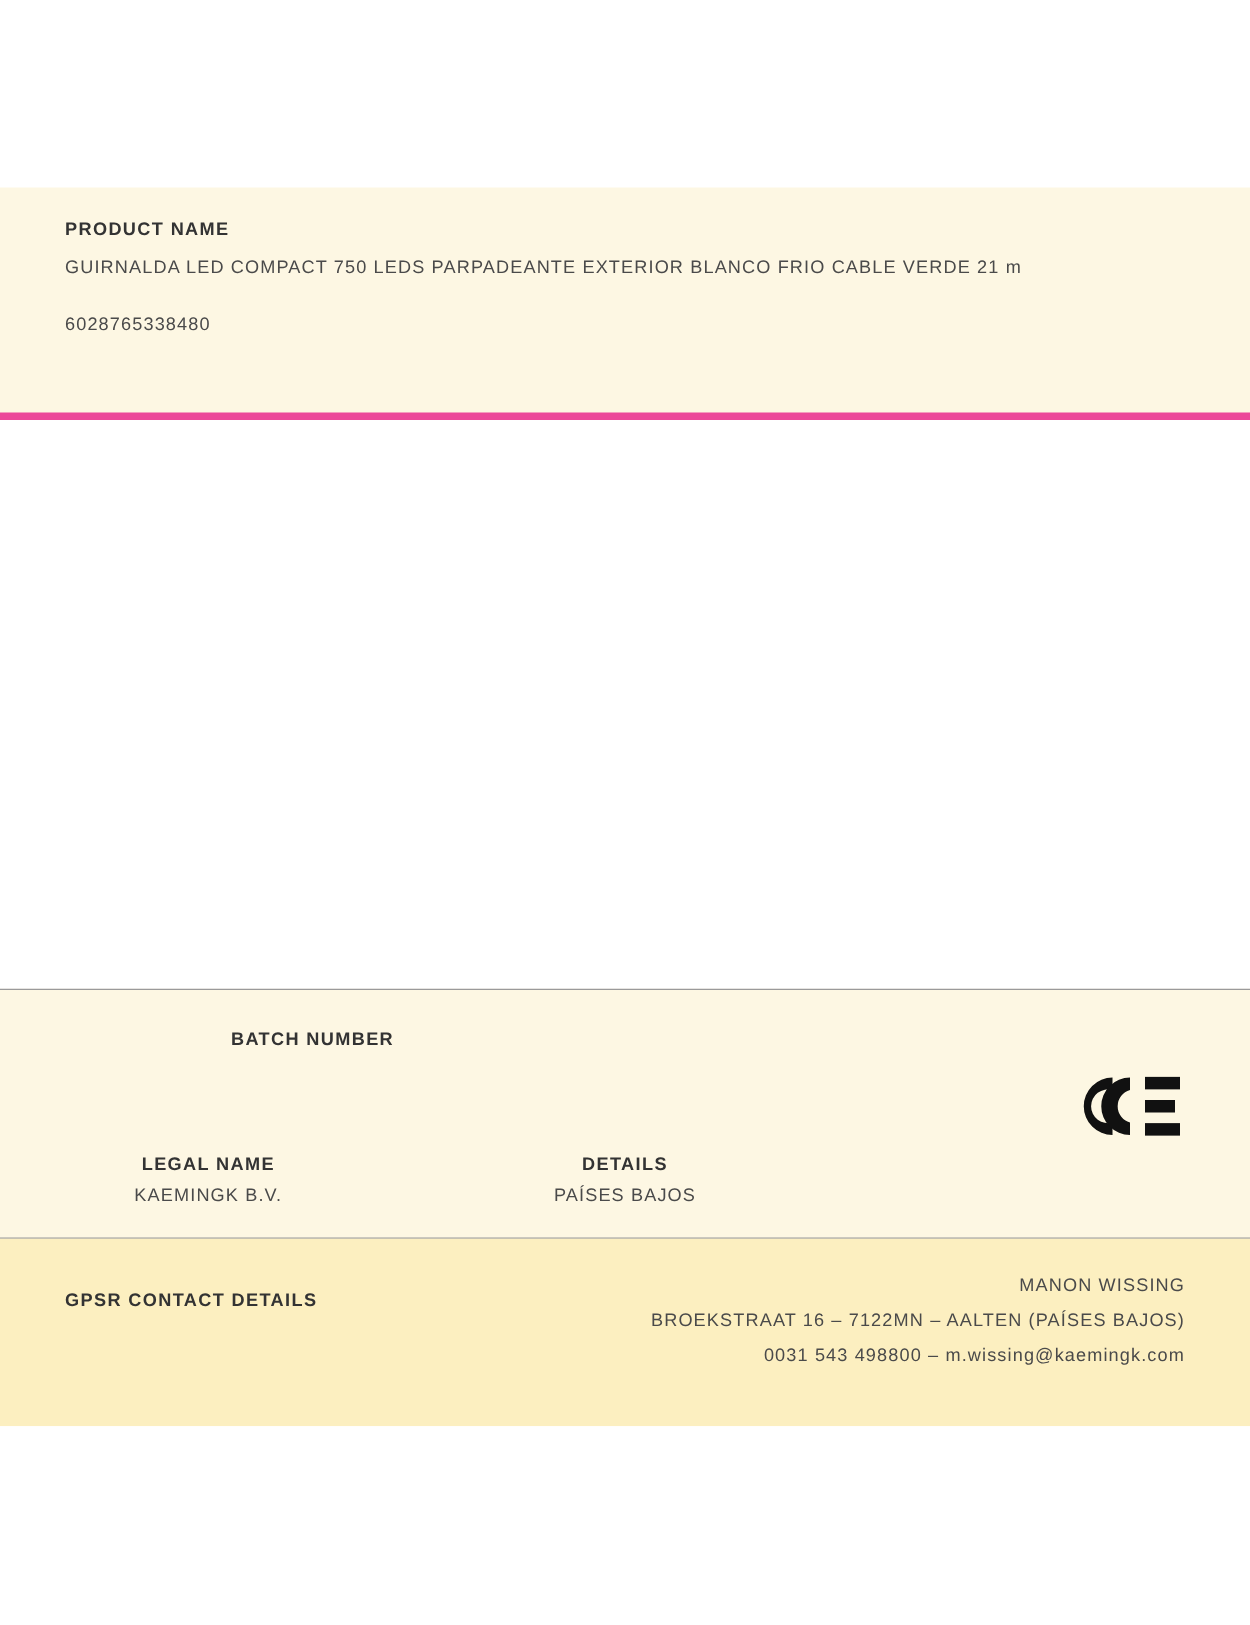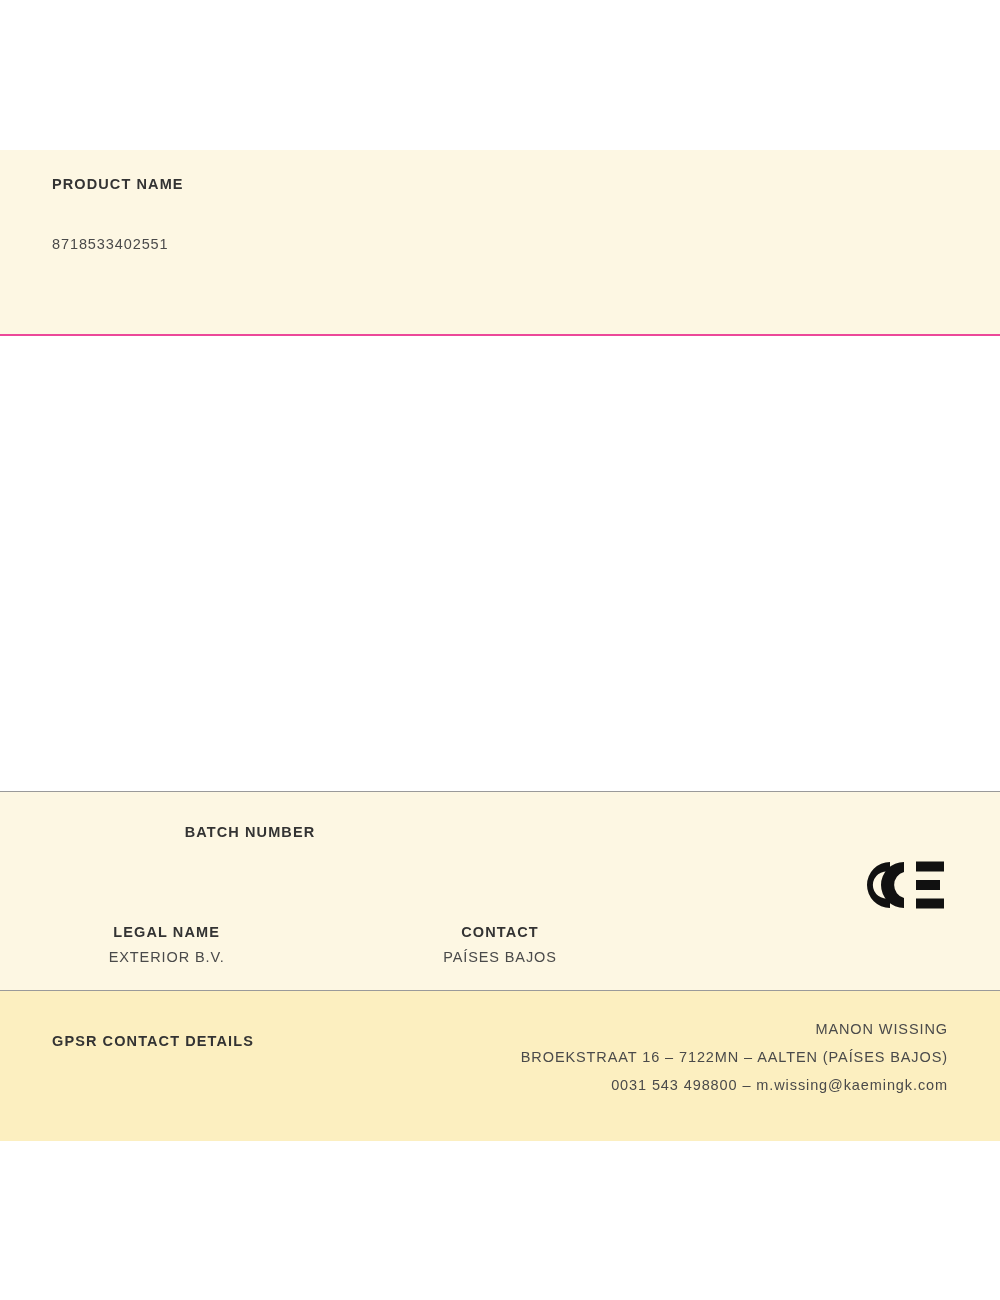--- a/index.html
+++ b/index.html
@@ -24,21 +24,21 @@
   }
 
   
   .top-block {
     position: absolute;
     left: 0;
     top: 150px;
     width: 1000px;
     height: 186px;
     background: #fdf7e3;
-    border-bottom: 2px solid #ec4899;
+    border-bottom: 6px solid #ec4899;
     box-sizing: border-box;
     padding: 26px 52px 0 52px;
   }
   .field-label {
     font-size: 14.5px;
     font-weight: bold;
     letter-spacing: 1.1px;
     color: #333333;
     margin: 0 0 14px 0;
   }
@@ -148,41 +148,42 @@
     background: #ffffff;
   }
 </style>
 </head>
 <body>
 
 <div class="page">
 
   <section class="top-block">
     <p class="field-label">PRODUCT NAME</p>
+    <p class="field-value">GUIRNALDA LED COMPACT 750 LEDS PARPADEANTE EXTERIOR BLANCO FRIO CABLE VERDE 21 m</p>
     <div class="spacer-28"></div>
-    <p class="field-value">8718533402551</p>
+    <p class="field-value">6028765338480</p>
   </section>
 
   <section class="middle-block"></section>
 
   <section class="batch-block">
     <div class="grid-row row-1">
       <div class="grid-cell">
         <p class="cell-label">BATCH NUMBER</p>
         <p class="cell-value"></p>
       </div>
       <div class="grid-cell"></div>
     </div>
     <div class="grid-row row-2">
       <div class="grid-cell">
         <p class="cell-label">LEGAL NAME</p>
-        <p class="cell-value">EXTERIOR B.V.</p>
+        <p class="cell-value">KAEMINGK B.V.</p>
       </div>
       <div class="grid-cell">
-        <p class="cell-label">CONTACT</p>
+        <p class="cell-label">DETAILS</p>
         <p class="cell-value">PAÍSES BAJOS</p>
       </div>
       <div class="grid-cell"></div>
     </div>
 
     <svg class="ce-mark" viewBox="0 0 95 62" aria-hidden="true">
 
       <path d="M40 8 A 23 23 0 1 0 40 54 L40 44 A 13.5 13.5 0 1 1 40 18 Z" fill="#111111"></path>
 
       <path d="M54 8 A 23 23 0 1 0 54 54 L54 44 A 13.5 13.5 0 0 1 54 18 Z" fill="#111111"></path>

